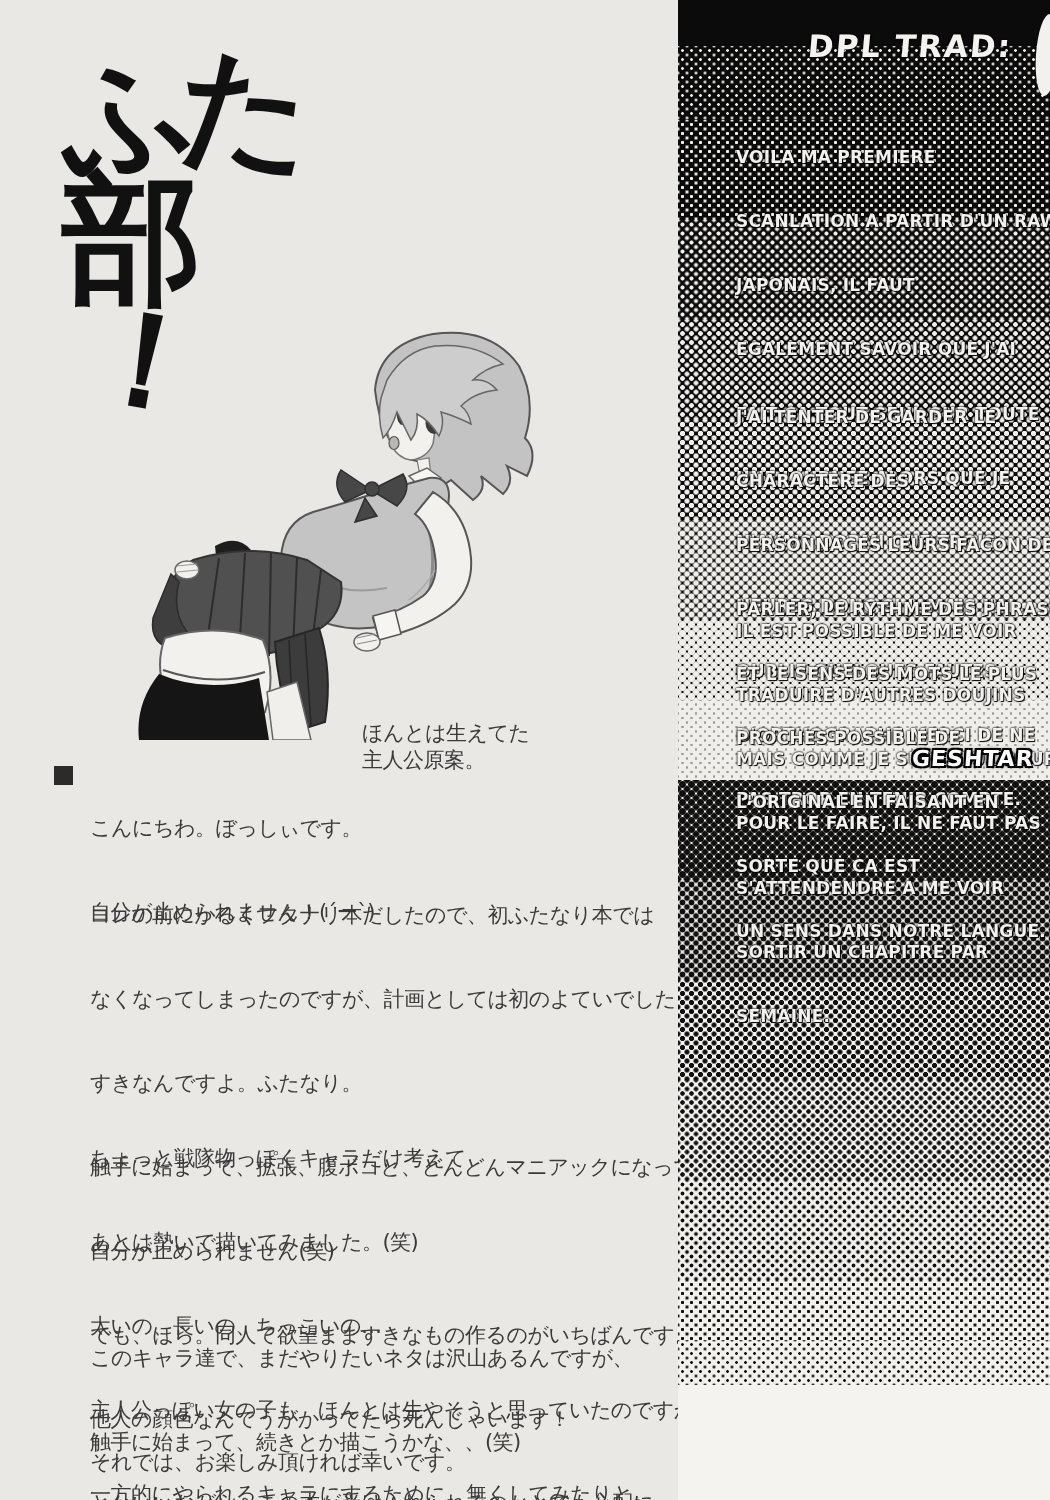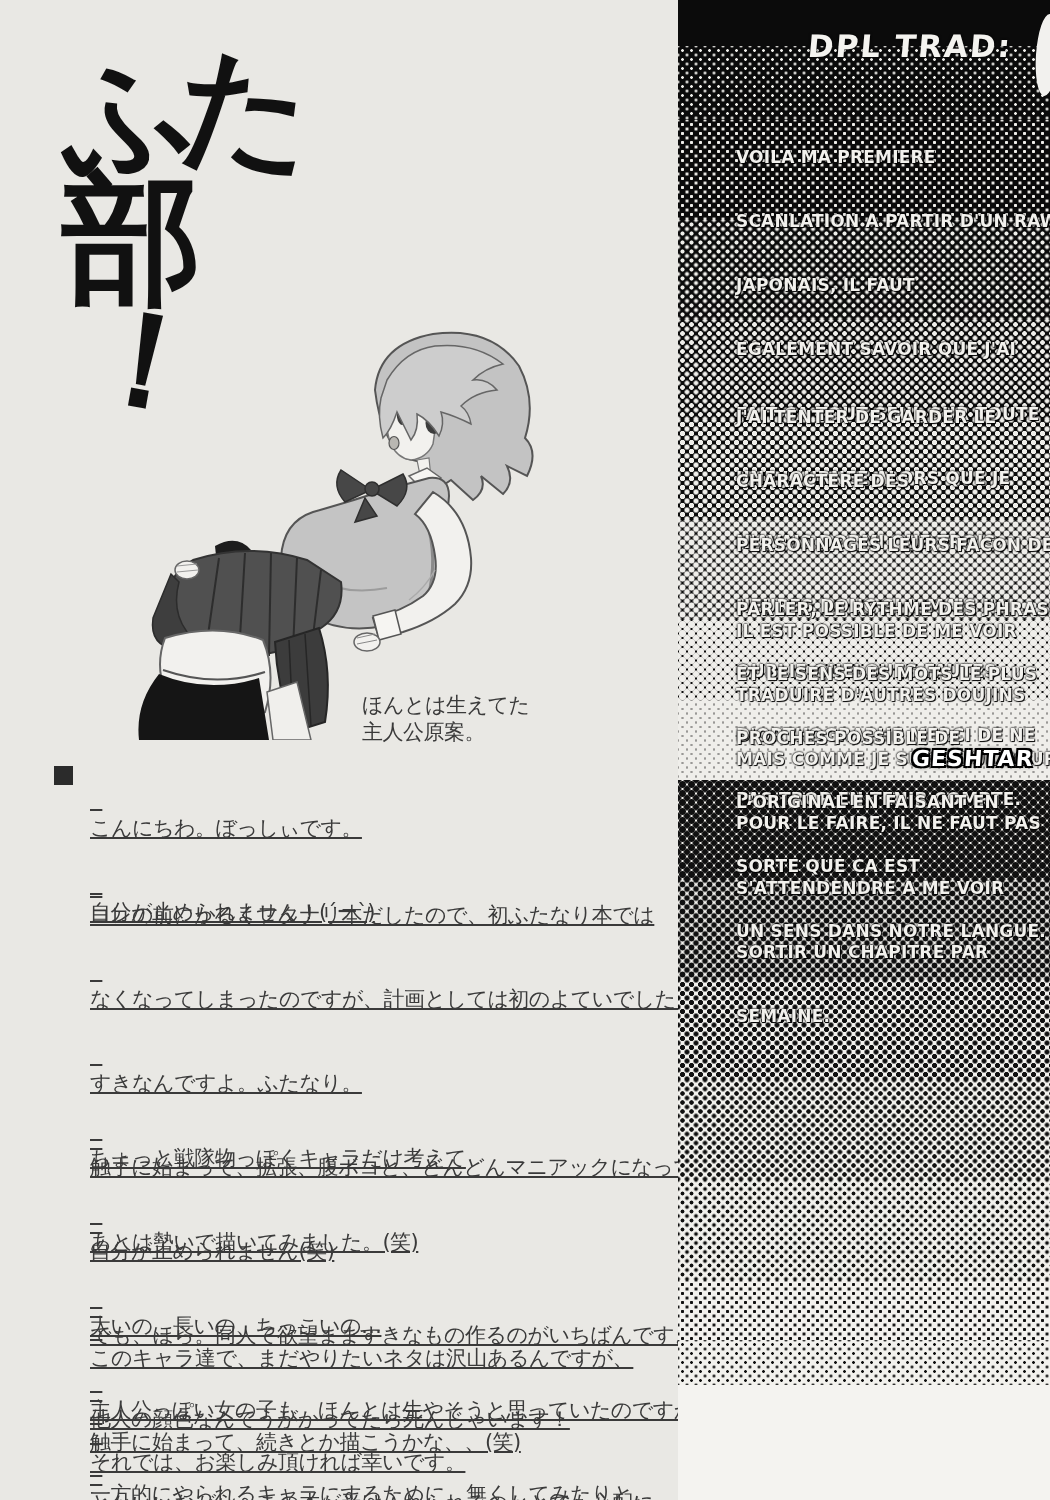--- a/index.html
+++ b/index.html
@@ -8,27 +8,27 @@
     background:#e9e8e4;
     font-family:"DejaVu Sans",sans-serif;
   }
   
   .title-char{
     position:absolute;color:#111;font-weight:900;line-height:1;
     font-family:"DejaVu Sans",sans-serif;
   }
   .jp-text{
     position:absolute;left:90px;color:#3a3a3a;font-size:21px;
-    line-height:28px;letter-spacing:-0.5px;white-space:pre;text-decoration:underline;
+    line-height:28px;letter-spacing:-0.5px;white-space:pre;
   }
   .bullet{
     position:absolute;left:54px;top:766px;width:19px;height:19px;background:#2b2b2b;
   }
   .caption{
-    position:absolute;left:362px;top:692px;color:#3a3a3a;font-size:21px;line-height:27px;
+    position:absolute;left:362px;top:720px;color:#3a3a3a;font-size:21px;line-height:27px;
     letter-spacing:-0.5px;
   }
   .figure{position:absolute;left:135px;top:320px;width:430px;height:420px;}
   
   .col{
     position:absolute;left:678px;top:0;width:372px;height:1500px;overflow:hidden;
     background:#f4f3f0;
   }
   .band{position:absolute;left:0;width:100%;}
   .band.solid{background:#0b0b0b;}

